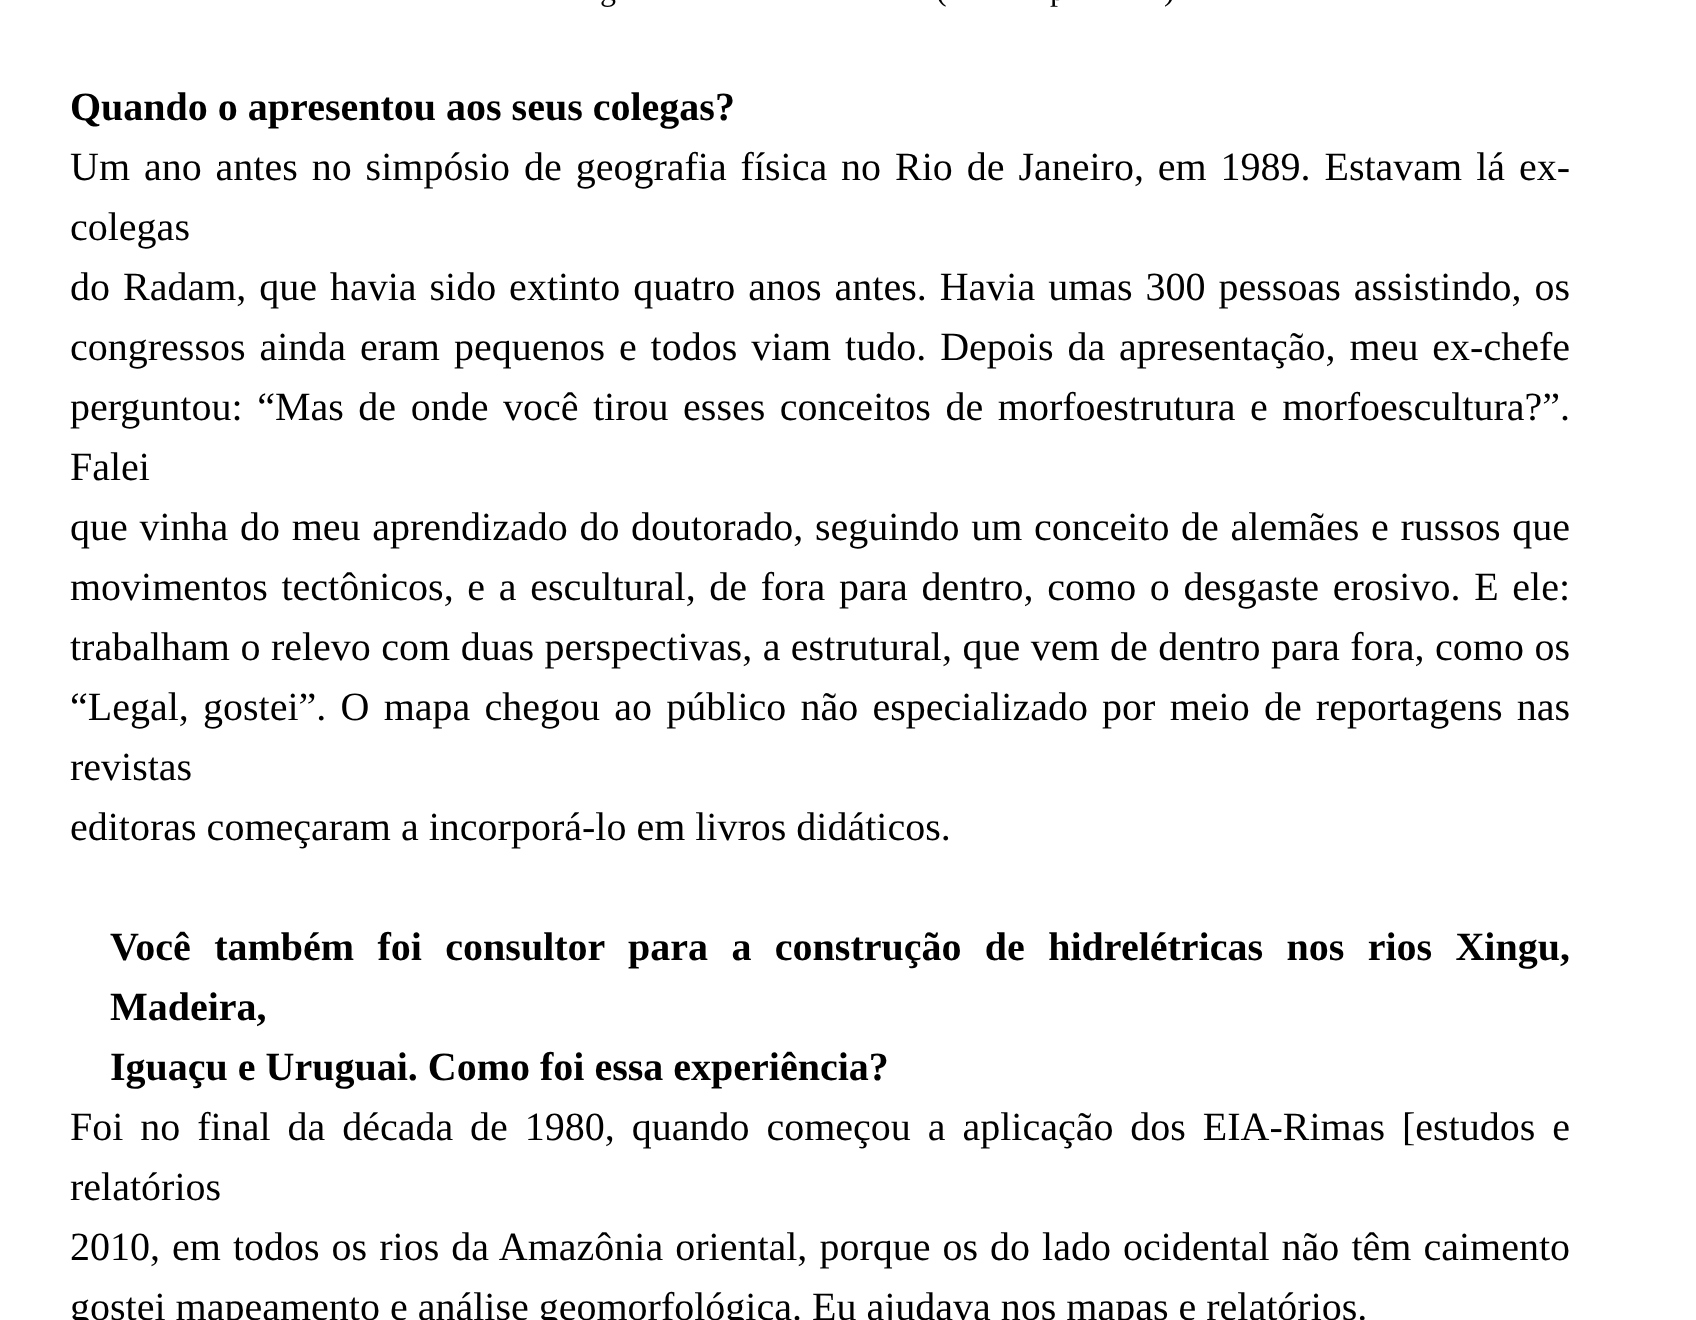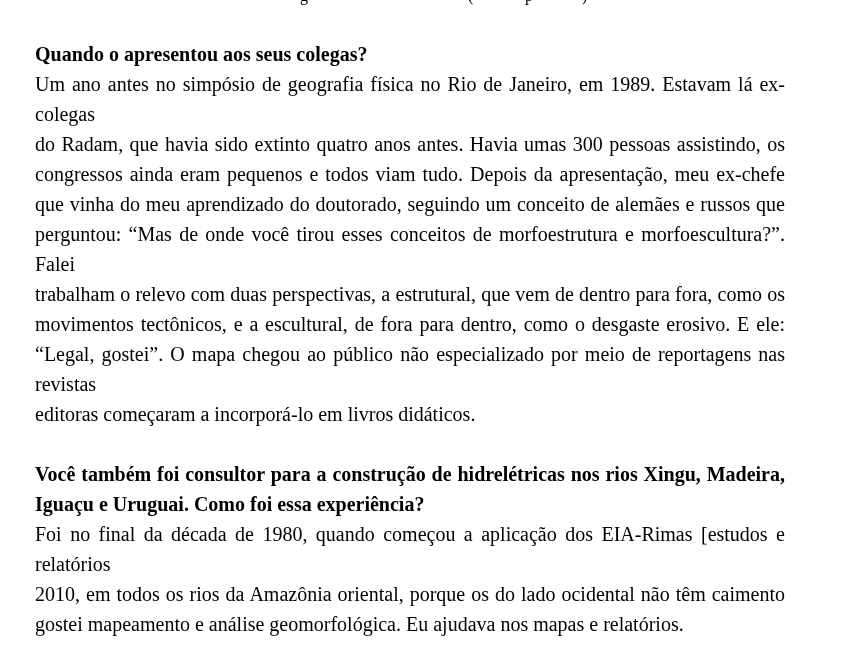--- a/index.html
+++ b/index.html
@@ -44,20 +44,21 @@
     white-space: normal;
   }
   .line.last {
     text-align-last: left;
   }
   .q {
     font-weight: bold;
   }
   .q2-block {
     margin-top: 30px;
+    margin-left: 20px;
   }
   .it {
     font-style: italic;
   }
 </style>
 </head>
 <body>
 
 <div class="frag-row">
   <span class="frag" style="left:300px">g</span>
@@ -65,24 +66,24 @@
   <span class="frag" style="left:525px">p</span>
   <span class="frag" style="left:582px">)</span>
 </div>
 
 <div class="doc">
   <div class="q line last">Quando o apresentou aos seus colegas?</div>
   <div>
       <div class="line"><span>Um ano antes no simpósio de geografia física no Rio de Janeiro, em 1989. Estavam lá ex-colegas</span></div>
       <div class="line"><span>do Radam, que havia sido extinto quatro anos antes. Havia umas 300 pessoas assistindo, os</span></div>
       <div class="line"><span>congressos ainda eram pequenos e todos viam tudo. Depois da apresentação, meu ex-chefe</span></div>
+      <div class="line"><span>perguntou: “Mas de onde você tirou esses conceitos de morfoestrutura e morfoescultura?”. Falei</span></div>
       <div class="line"><span>que vinha do meu aprendizado do doutorado, seguindo um conceito de alemães e russos que</span></div>
-      <div class="line"><span>perguntou: “Mas de onde você tirou esses conceitos de morfoestrutura e morfoescultura?”. Falei</span></div>
+      <div class="line"><span>movimentos tectônicos, e a escultural, de fora para dentro, como o desgaste erosivo. E ele:</span></div>
       <div class="line"><span>trabalham o relevo com duas perspectivas, a estrutural, que vem de dentro para fora, como os</span></div>
-      <div class="line"><span>movimentos tectônicos, e a escultural, de fora para dentro, como o desgaste erosivo. E ele:</span></div>
       <div class="line"><span>“Legal, gostei”. O mapa chegou ao público não especializado por meio de reportagens nas revistas</span></div>
       <div class="line last"><span>editoras começaram a incorporá-lo em livros didáticos.</span></div>
     </div>
   <div class="q q2-block">
       <div class="line"><span>Você também foi consultor para a construção de hidrelétricas nos rios Xingu, Madeira,</span></div>
       <div class="line last"><span>Iguaçu e Uruguai. Como foi essa experiência?</span></div>
     </div>
   <div>
       <div class="line"><span>Foi no final da década de 1980, quando começou a aplicação dos EIA-Rimas [estudos e relatórios</span></div>
       <div class="line"><span>2010, em todos os rios da Amazônia oriental, porque os do lado ocidental não têm caimento</span></div>

